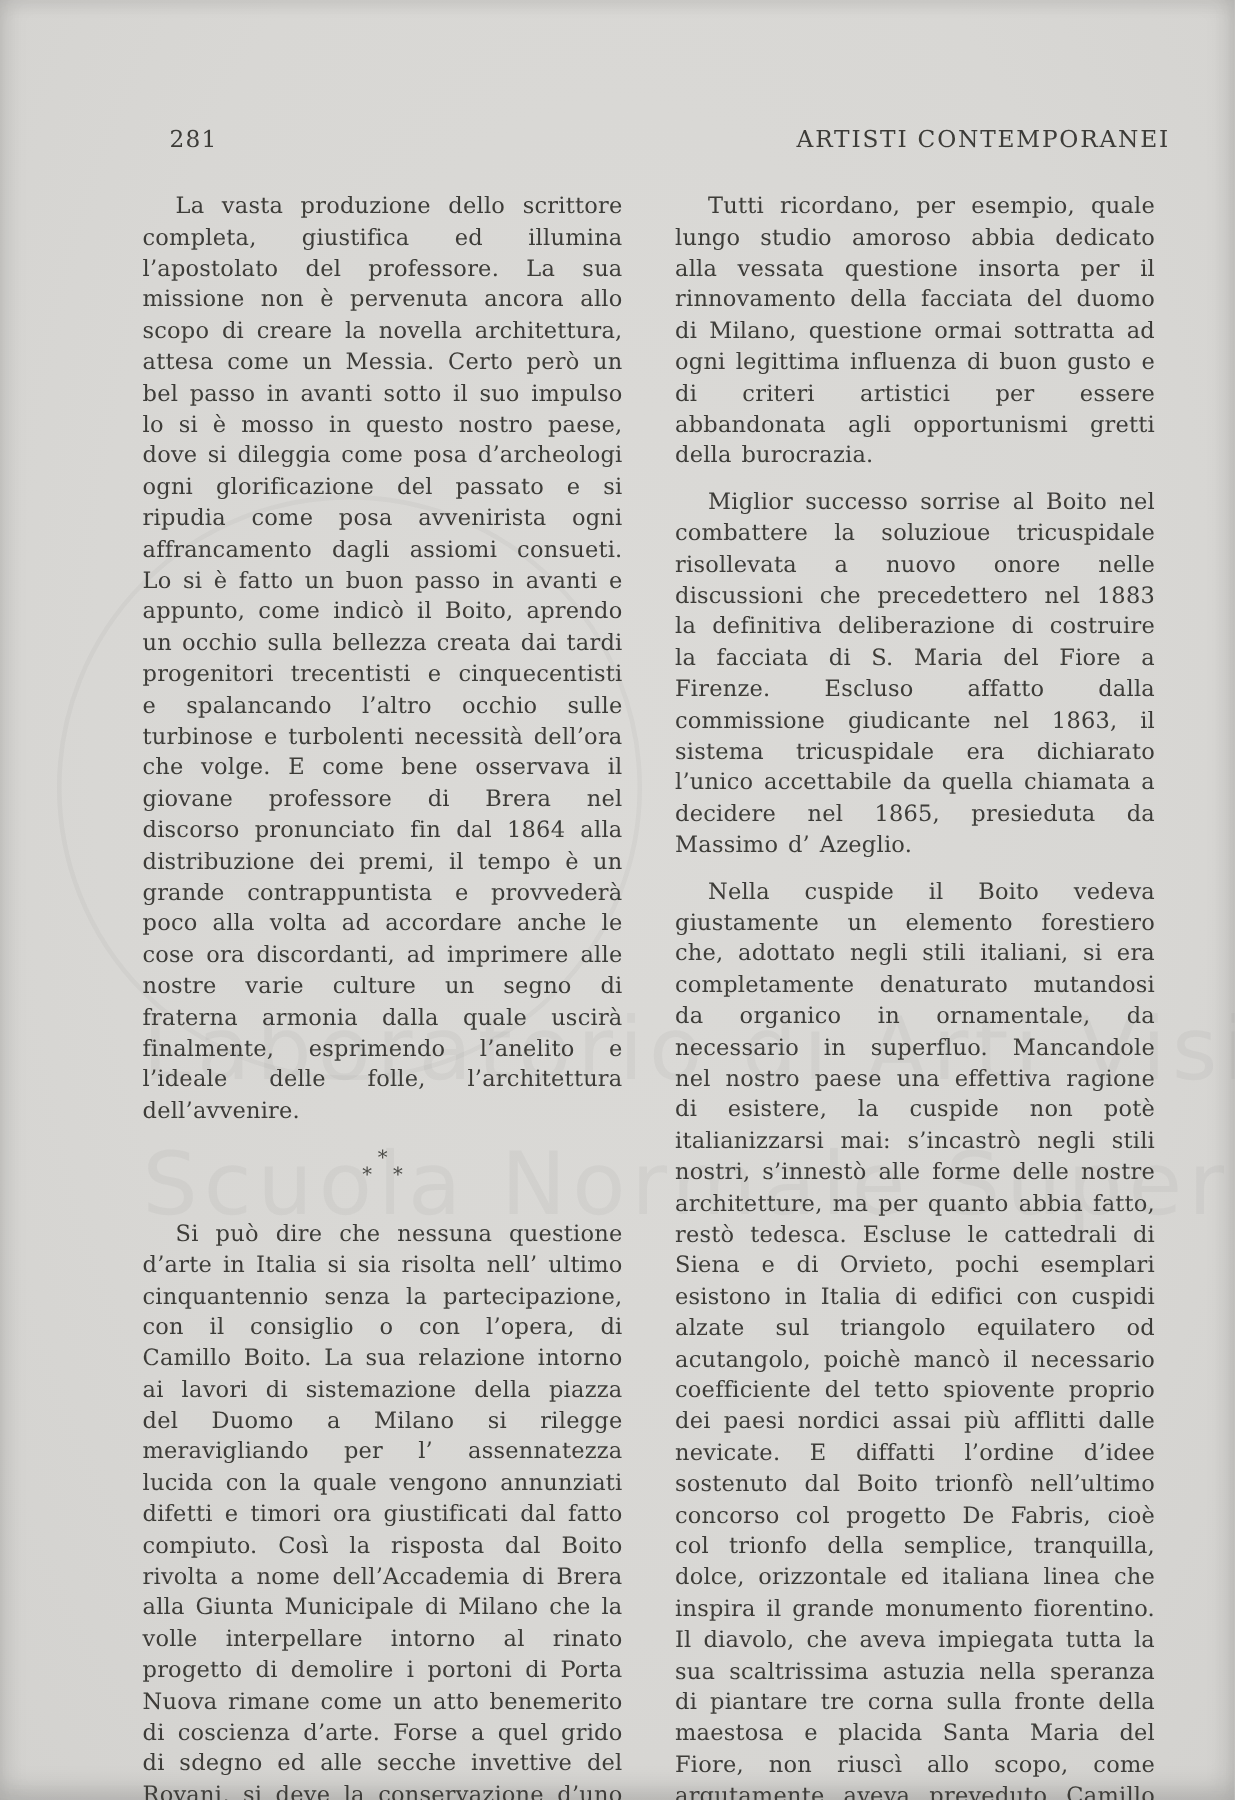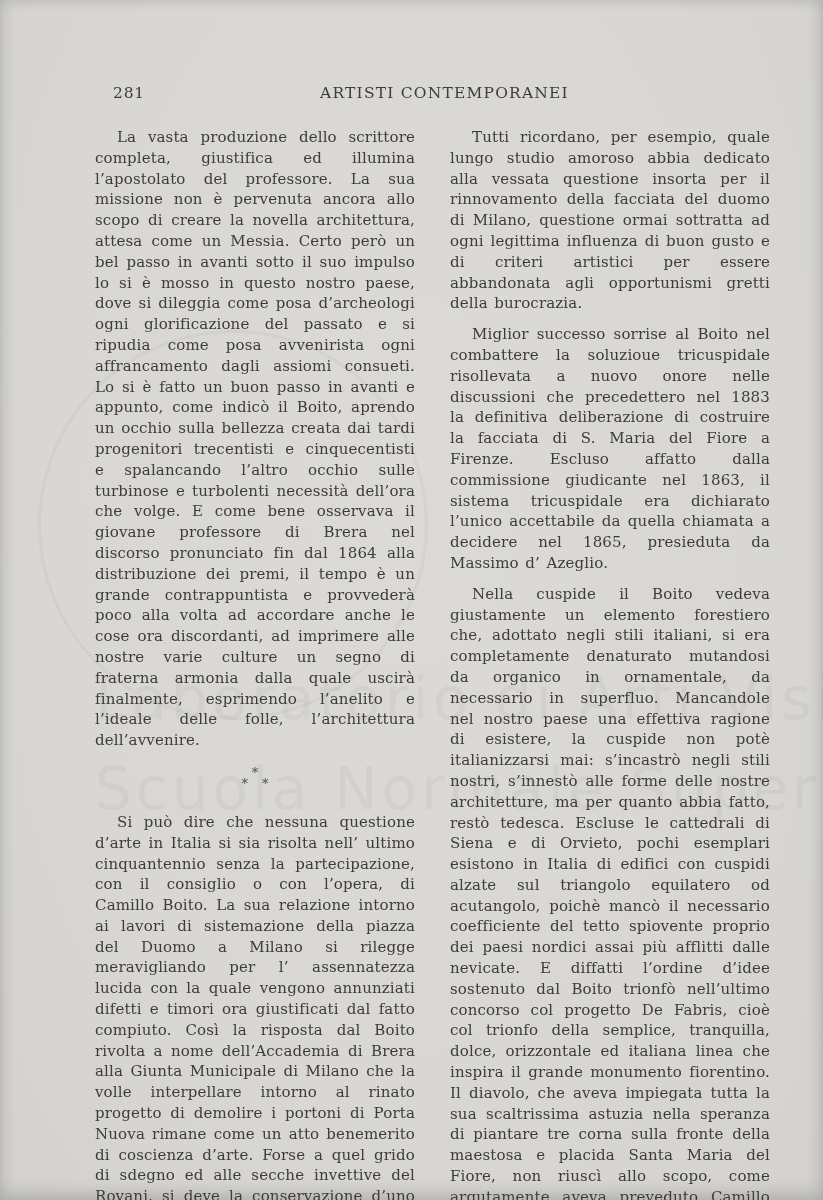--- a/index.html
+++ b/index.html
@@ -47,21 +47,21 @@
   .header {
     position: absolute;
     left: 85px; top: 84px;
     width: 695px;
     font-size: 15.5px;
     letter-spacing: 0.8px;
   }
   .page-num { position: absolute; left: 28px; top: 0; }
   .head-title {
     display: block;
-    text-align: center;
+    text-align: right;
     padding-left: 24px;
     letter-spacing: 1.2px;
   }
 
   .text-block {
     position: absolute;
     left: 85px; top: 117px;
     width: 695px;
     display: flex;
     gap: 15px;

